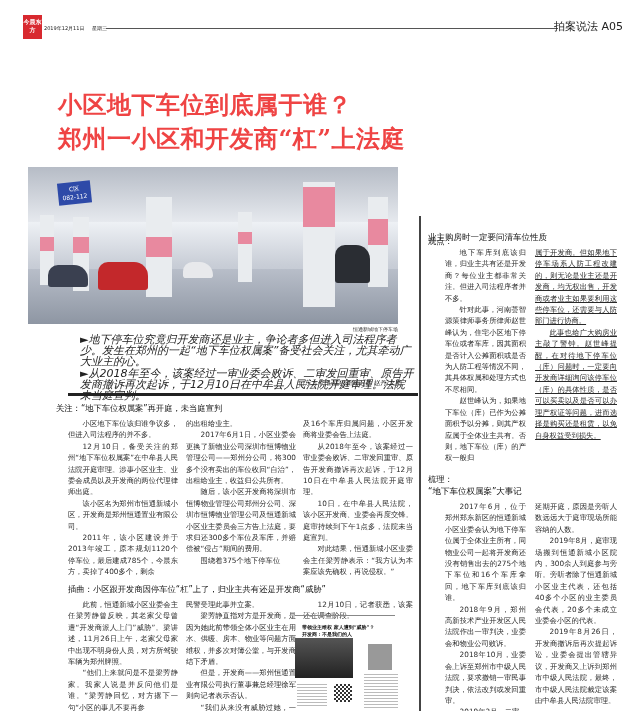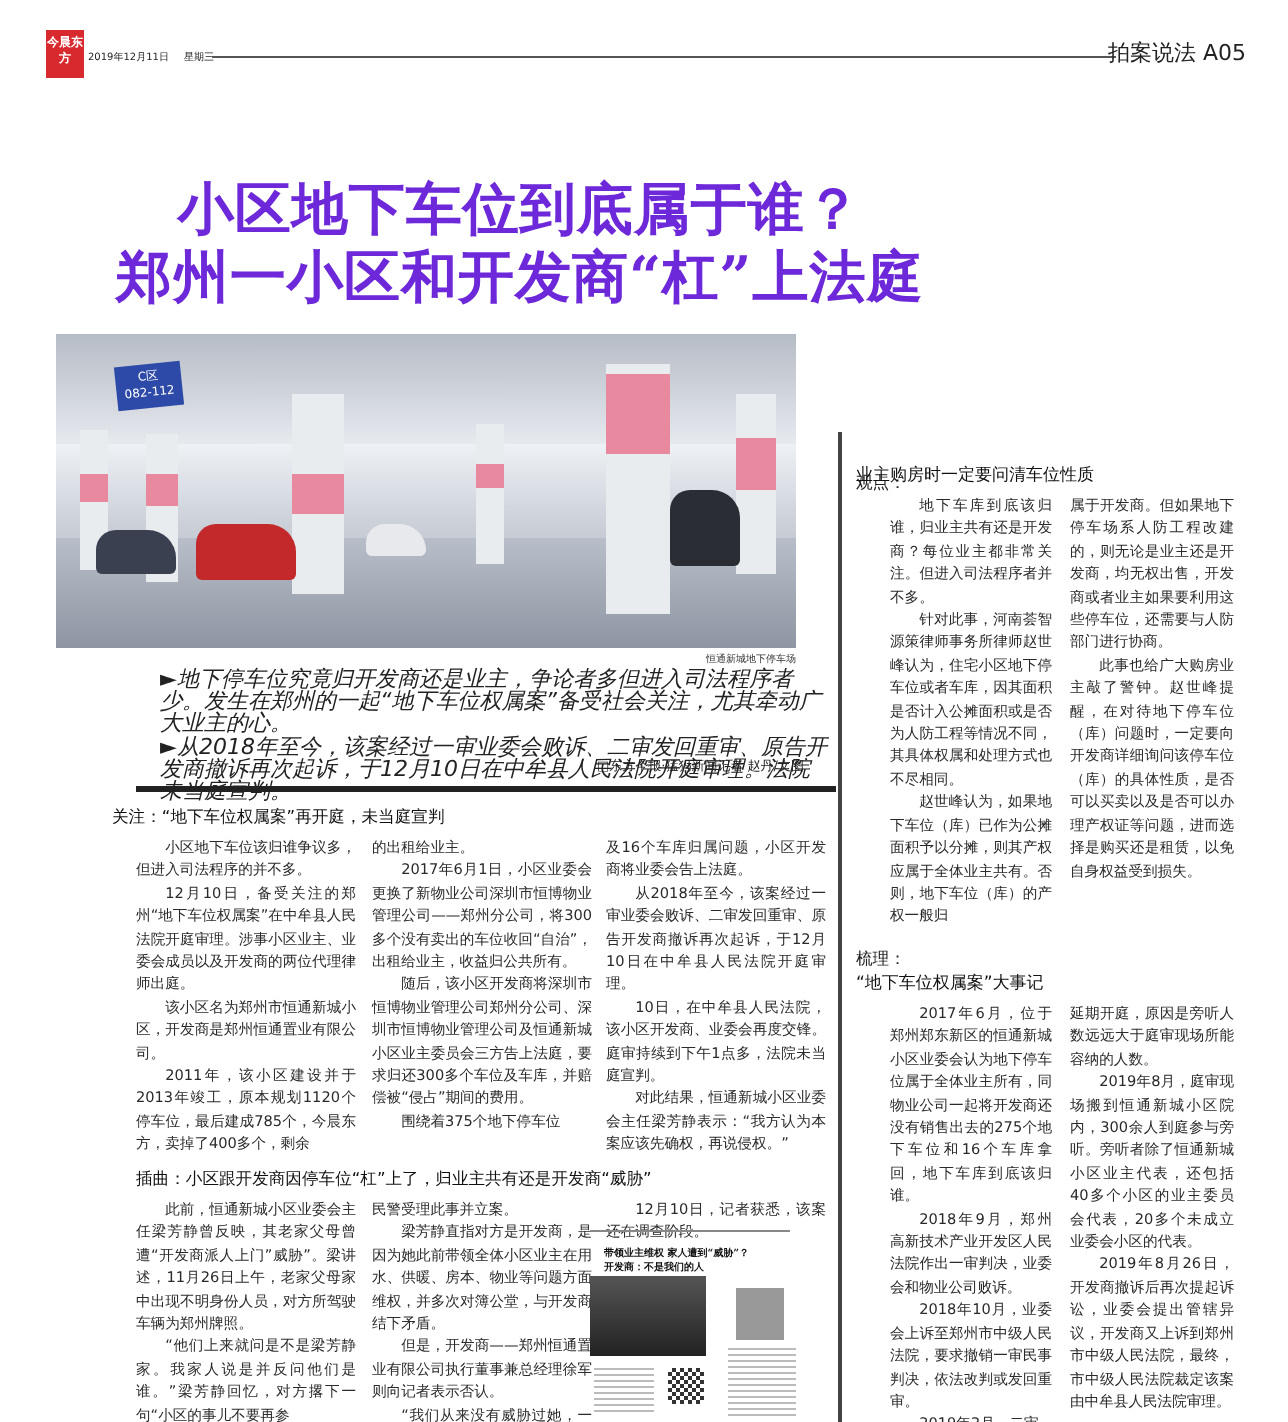--- a/index.html
+++ b/index.html
@@ -8,21 +8,21 @@
 
   
   .masthead { position: absolute; left: 23px; top: 15px; width: 600px; height: 26px; }
   .logo { position: absolute; left: 0; top: 0; width: 19px; height: 24px; background: #d8292f; color: #fff; font-size: 6px; line-height: 8px; text-align: center; padding-top: 3px; font-family: "DejaVu Serif", serif; font-weight: bold; }
   .date { position: absolute; left: 21px; top: 10px; font-size: 5px; color: #222; white-space: nowrap; }
   .date span { margin-right: 6px; }
   .rule { position: absolute; left: 83px; right: 65px; top: 13px; height: 1px; background: #555; }
   .section { position: absolute; right: 0; top: 4px; font-size: 11px; color: #222; white-space: nowrap; }
 
   
-  .headline { position: absolute; left: 58px; top: 88px; font-family: "DejaVu Serif", "Liberation Serif", serif; font-weight: bold; color: #6d28d9; font-size: 28px; line-height: 34px; letter-spacing: 0.5px; text-align: center; }
+  .headline { position: absolute; left: 58px; top: 88px; font-family: "DejaVu Serif", "Liberation Serif", serif; font-weight: bold; color: #ef4444; font-size: 24px; line-height: 34px; letter-spacing: 0.5px; }
 
   
   .photo { position: absolute; left: 28px; top: 167px; width: 370px; height: 157px; overflow: hidden; background: linear-gradient(180deg, #d7dde6 0%, #eef1f5 35%, #c9ced7 62%, #a9b0bc 100%); }
   .ceiling { position: absolute; left: 0; top: 0; width: 100%; height: 55px; background: linear-gradient(180deg,#b6bcc6,#e6e9ee); }
   .pillar { position: absolute; background: #e9ecef; }
   .pillar .pink { position: absolute; left: 0; right: 0; background: #e8899f; }
   .floor { position: absolute; left: 0; bottom: 0; width: 100%; height: 55px; background: linear-gradient(180deg,#b8bec9,#8e96a3); }
   .car { position: absolute; border-radius: 10px 14px 3px 3px; }
   .sign { position: absolute; left: 30px; top: 15px; width: 33px; height: 22px; background: #2e4aa8; color: #fff; font-size: 6px; line-height: 8px; text-align: center; padding-top: 3px; transform: rotate(-6deg); }
   .caption-photo { position: absolute; right: 246px; top: 326px; font-size: 5px; color: #333; }
@@ -161,21 +161,21 @@
   <div class="txt2"></div>
 </div>
 
 <div class="side-label" style="top:220px;margin-top:16px;">观点：</div>
 <div class="side-sub" style="top:232px;">业主购房时一定要问清车位性质</div>
 <div class="col" style="left:445px;top:247px;width:81px;">
   <p>地下车库到底该归谁，归业主共有还是开发商？每位业主都非常关注。但进入司法程序者并不多。</p>
   <p>针对此事，河南荟智源策律师事务所律师赵世峰认为，住宅小区地下停车位或者车库，因其面积是否计入公摊面积或是否为人防工程等情况不同，其具体权属和处理方式也不尽相同。</p>
   <p>赵世峰认为，如果地下车位（库）已作为公摊面积予以分摊，则其产权应属于全体业主共有。否则，地下车位（库）的产权一般归</p>
 </div>
-<div class="col" style="left:535px;top:247px;width:82px;">
+<div class="col" style="left:535px;top:247px;width:82px;text-decoration:underline;">
   <p class="noind">属于开发商。但如果地下停车场系人防工程改建的，则无论是业主还是开发商，均无权出售，开发商或者业主如果要利用这些停车位，还需要与人防部门进行协商。</p>
   <p>此事也给广大购房业主敲了警钟。赵世峰提醒，在对待地下停车位（库）问题时，一定要向开发商详细询问该停车位（库）的具体性质，是否可以买卖以及是否可以办理产权证等问题，进而选择是购买还是租赁，以免自身权益受到损失。</p>
 </div>
 
 <div class="side-label" style="top:474px;">梳理：</div>
 <div class="side-sub" style="top:486px;">“地下车位权属案”大事记</div>
 <div class="col" style="left:445px;top:501px;width:81px;">
   <p>2017年6月，位于郑州郑东新区的恒通新城小区业委会认为地下停车位属于全体业主所有，同物业公司一起将开发商还没有销售出去的275个地下车位和16个车库拿回，地下车库到底该归谁。</p>
   <p>2018年9月，郑州高新技术产业开发区人民法院作出一审判决，业委会和物业公司败诉。</p>
   <p>2018年10月，业委会上诉至郑州市中级人民法院，要求撤销一审民事判决，依法改判或发回重审。</p>

